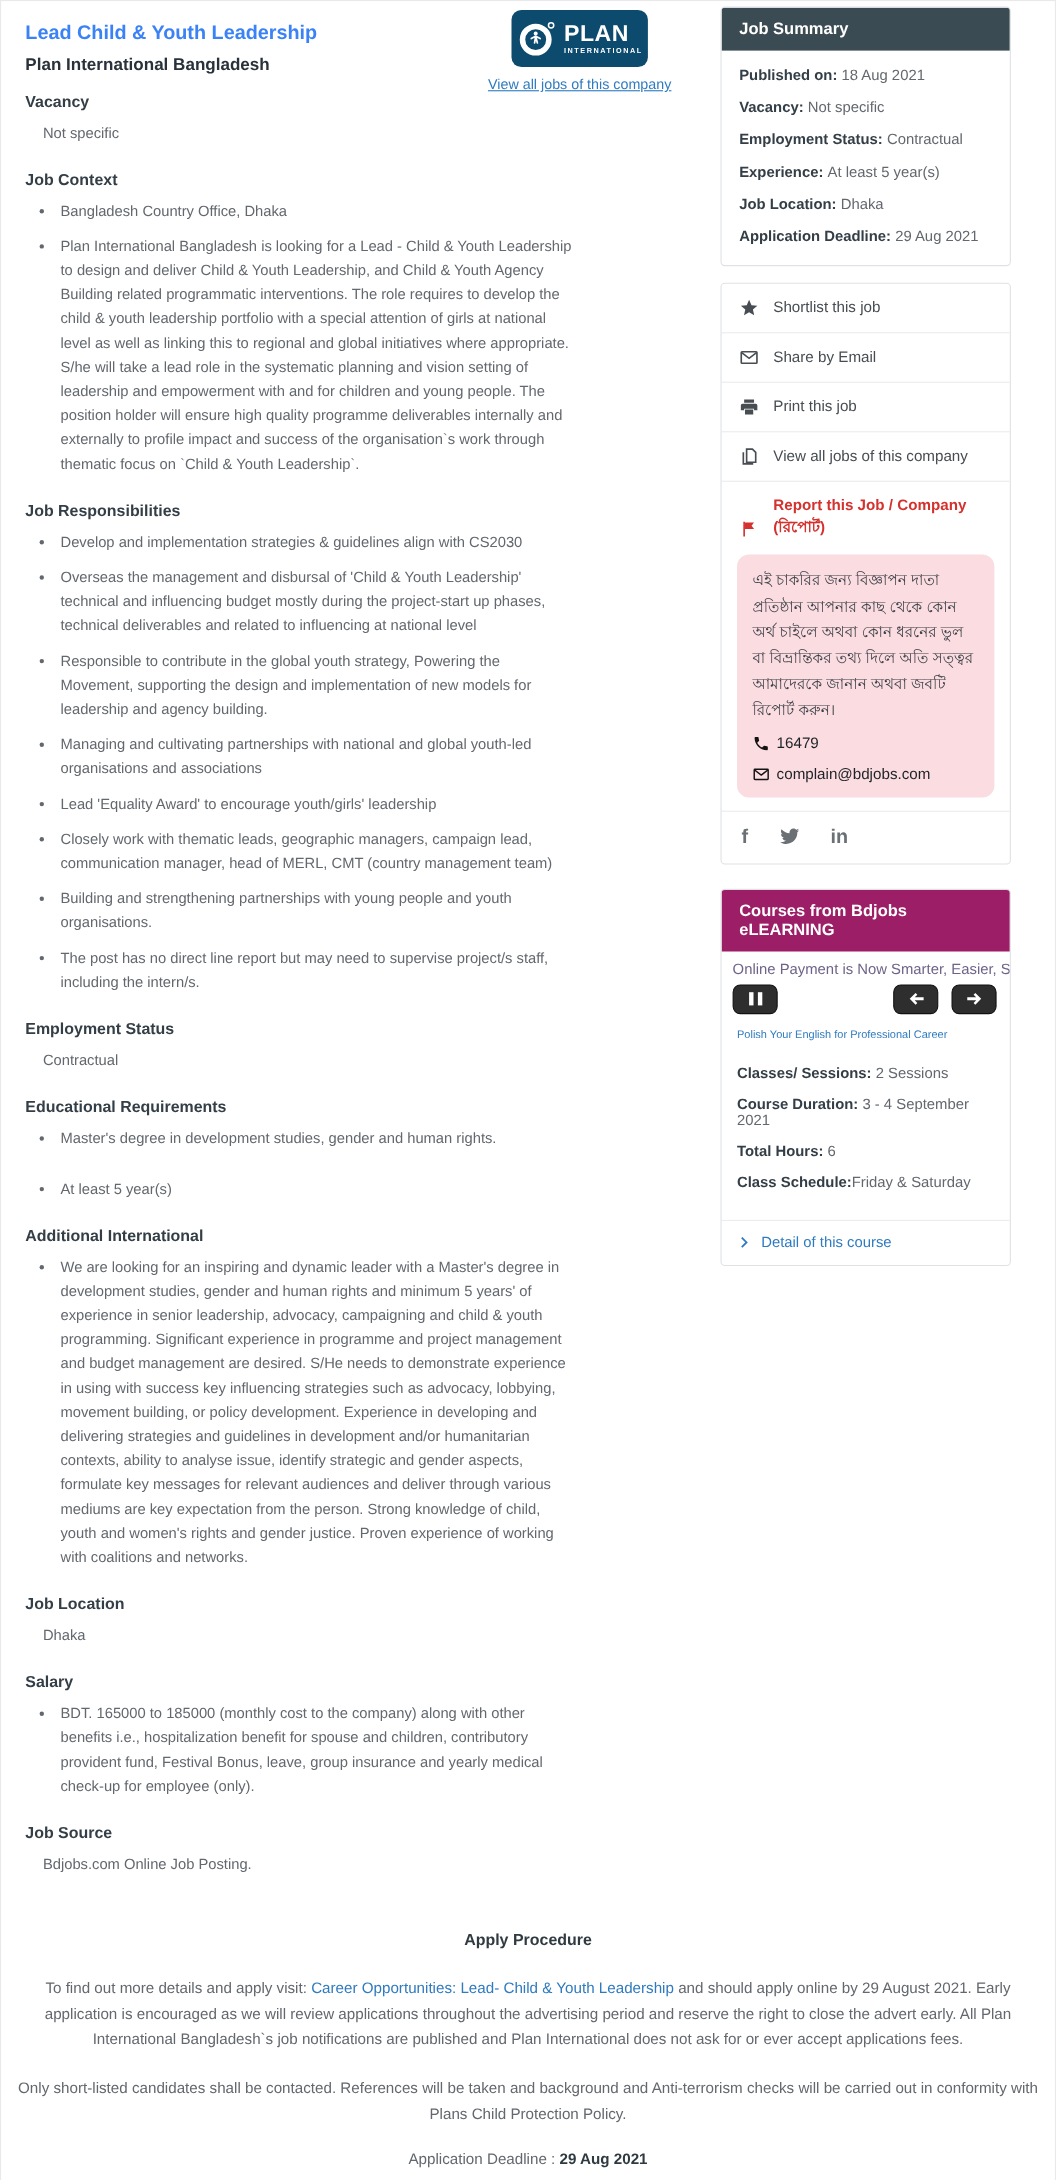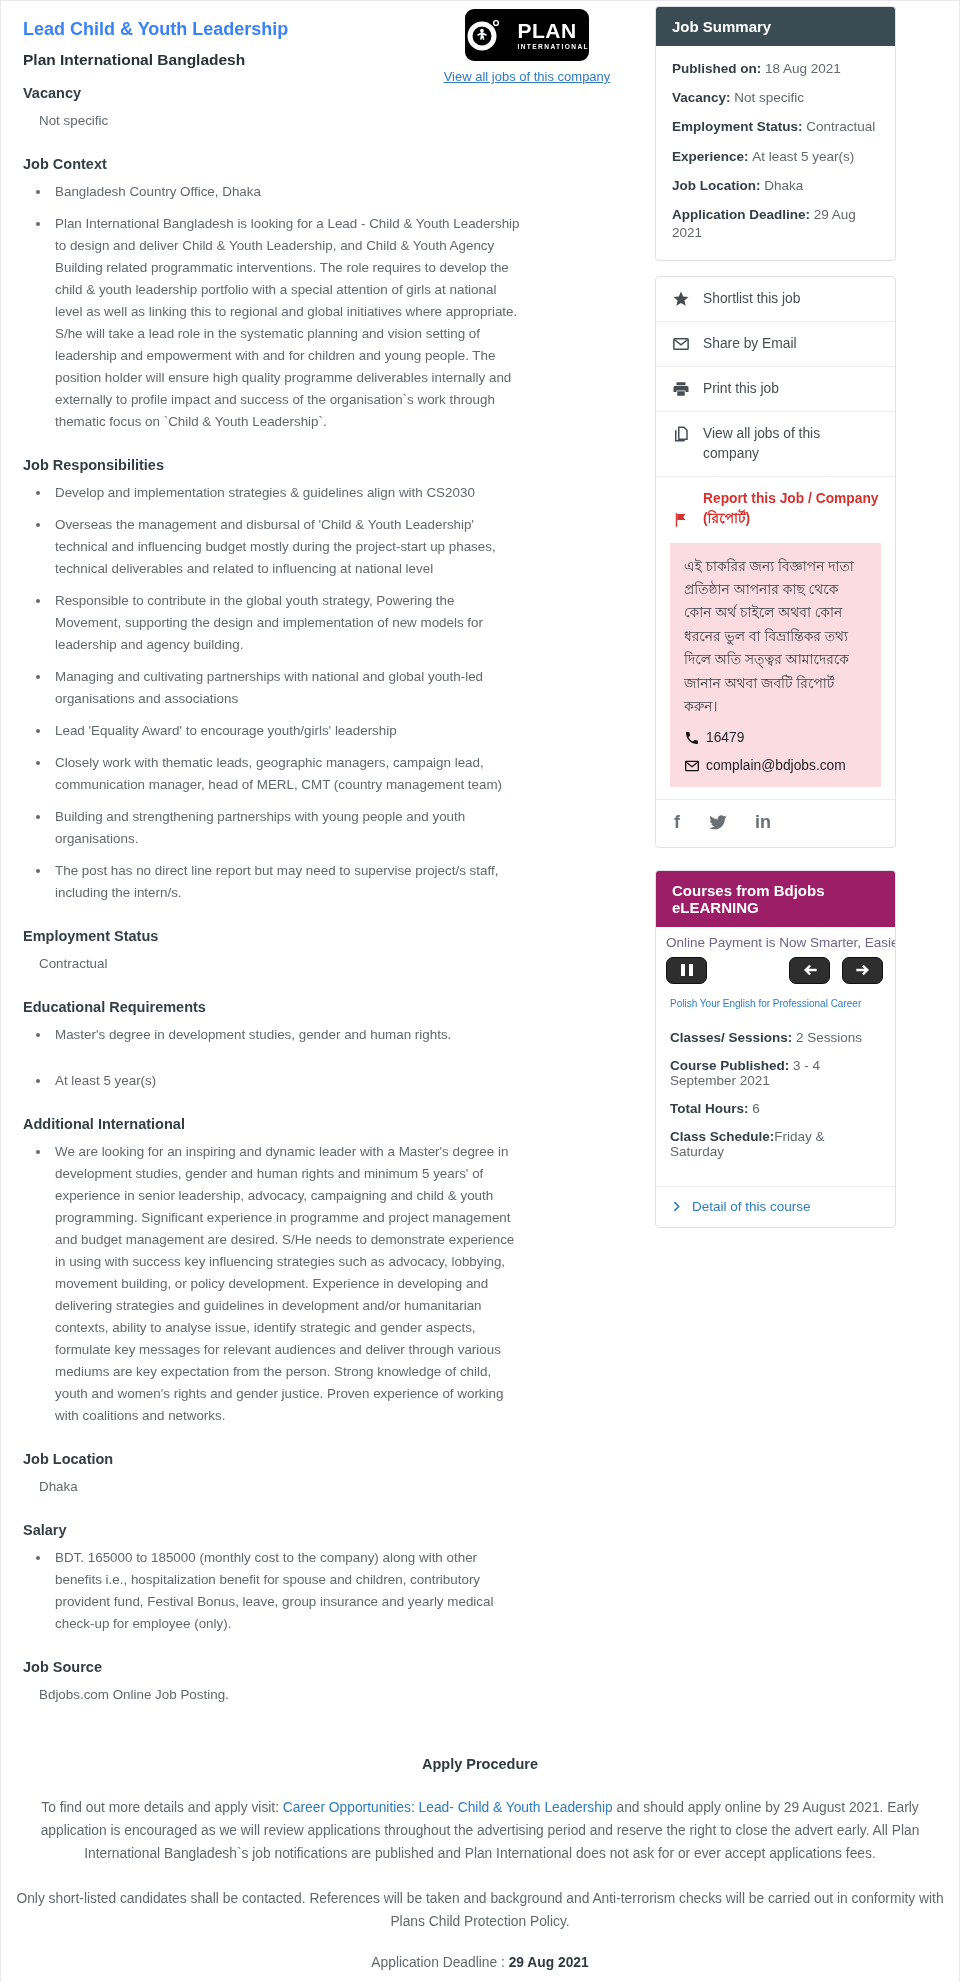--- a/index.html
+++ b/index.html
@@ -1,28 +1,28 @@
 <!DOCTYPE html>
 <html><head>
 <meta charset="utf-8">
 <style>
   * { box-sizing: border-box; }
   body { margin:0; background:#fff; font-family:"Liberation Sans", sans-serif; color:#63686e; }
   .page { width:960px; min-height:1982px; margin:0 auto; background:#fff; border:1px solid #e9e9e9; }
 
   .columns { display:flex; align-items:flex-start; padding-right:12px; }
   .left-col { width:652px; flex:none; padding:14px 22px 0 22px; position:relative; }
-  .right-col { width:241px; flex:none; margin-left:2px; padding-top:5px; }
+  .right-col { width:264px; flex:none; margin-left:2px; padding-top:5px; }
 
   
   .job-title { color:#3b82f6; font-size:18px; font-weight:bold; margin:4px 0 11px; }
   .company { color:#29323a; font-size:15.5px; font-weight:bold; margin:0 0 16px; }
 
   .logo-wrap { position:absolute; top:8px; right:40px; width:172px; display:flex; flex-direction:column; align-items:center; }
-  .plan-logo { background:#000000; border-radius:9px; width:124px; height:52px; display:flex; align-items:center; justify-content:space-between; gap:7px; }
+  .plan-logo { background:#0c4a6e; border-radius:9px; width:124px; height:52px; display:flex; align-items:center; justify-content:center; gap:7px; }
   .logo-plan { color:#fff; font-weight:bold; font-size:21px; letter-spacing:.5px; line-height:1; }
   .logo-intl { color:#fff; font-size:6.6px; font-weight:bold; letter-spacing:1.4px; margin-top:2px; text-align:center; }
   .viewall { margin-top:8px; color:#2f7bbf; text-decoration:underline; font-size:13px; cursor:pointer; }
 
   .jsec { margin-bottom:24px; max-width:500px; }
   .jsec h3 { color:#333e46; font-size:14.5px; margin:0 0 9px; }
   .plain { padding-left:16px; font-size:13.4px; color:#63686e; line-height:22px; }
   ul.blist { margin:0; padding-left:28px; }
   ul.blist li { font-size:13.4px; color:#63686e; line-height:22px; margin-bottom:10px; padding-left:4px; }
   ul.blist li:last-child { margin-bottom:0; }
@@ -32,21 +32,21 @@
   .card-head { background:#3b4b54; color:#fff; font-weight:bold; font-size:15px; padding:11px 16px; }
   .card-head.purple { background:#9c1e66; }
   .jsummary-body { padding:14px 16px 6px; }
   .jsrow { font-size:13.5px; margin-bottom:11px; line-height:1.35; }
   .jsrow .lbl { font-weight:bold; color:#333e46; }
   .jsrow .val { color:#63686e; }
 
   .action { display:flex; align-items:flex-start; gap:13px; padding:12px 16px; border-bottom:1px solid #ececec; font-size:13.8px; color:#474d52; cursor:pointer; line-height:1.45; }
   .action .aicon { flex:none; width:18px; display:flex; margin-top:1px; }
   .action.danger { color:#d3322f; font-weight:bold; border-bottom:none;align-items:flex-end; }
-  .report-box { margin:2px 14px 12px; background:#fbdce1; padding:12px 14px; font-size:13.8px; color:#3d4249; line-height:1.7; border-radius:0; }
+  .report-box { margin:2px 14px 12px; background:#fbdce1; padding:12px 14px; font-size:13.8px; color:#3d4249; line-height:1.7; border-radius:11px; }
   .report-contact { display:flex; align-items:center; gap:6px; margin-top:10px; color:#1d2227; line-height:1.3; }
   .social-row { display:flex; gap:28px; align-items:center; padding:13px 18px 15px; border-top:1px solid #ececec; margin:0 0; }
   .social-ico { color:#6b7075; font-weight:bold; font-size:18px; cursor:pointer; line-height:1; }
 
   .ticker { font-size:13.5px; color:#6f6488; padding:8px 8px 2px 10px; white-space:nowrap; overflow:hidden; }
   .controls { display:flex; align-items:center; padding:5px 12px 4px 10px; }
   .ctrl { width:41px; height:27px; background:#2e2e2e; border:1px solid #111; border-radius:7px; display:flex; align-items:center; justify-content:center; cursor:pointer; }
   .ctrl + .ctrl { margin-left:12px; }
   .ctrl-spacer { flex:1; }
   .pausebars { display:flex; gap:4px; }
@@ -279,21 +279,21 @@
           </span>
           <span class="ctrl">
             <svg viewBox="0 0 24 24" width="22" height="16">
                 <path fill="#fff" d="M2 10h12.2l-3.6-3.6L13 4l8 8-8 8-2.4-2.4 3.6-3.6H2z"></path>
               </svg>
           </span>
         </div>
         <a class="course-link">Polish Your English for Professional Career</a>
         <div class="course-rows">
           <div class="crow"><span class="lbl">Classes/ Sessions: </span><span class="val">2 Sessions</span></div>
-          <div class="crow"><span class="lbl">Course Published: </span><span class="val">3 - 4 September 2021</span></div>
+          <div class="crow"><span class="lbl">Course Duration: </span><span class="val">3 - 4 September 2021</span></div>
           <div class="crow"><span class="lbl">Total Hours: </span><span class="val">6</span></div>
           <div class="crow"><span class="lbl">Class Schedule:</span><span class="val">Friday &amp; Saturday</span></div>
         </div>
         <div class="detail-row">
           <svg viewBox="0 0 24 24" width="13" height="13" fill="none" stroke="#2f7bbf" stroke-width="3">
               <path d="M8 4l8 8-8 8"></path>
             </svg>
           <span>Detail of this course</span>
         </div>
       </div>

